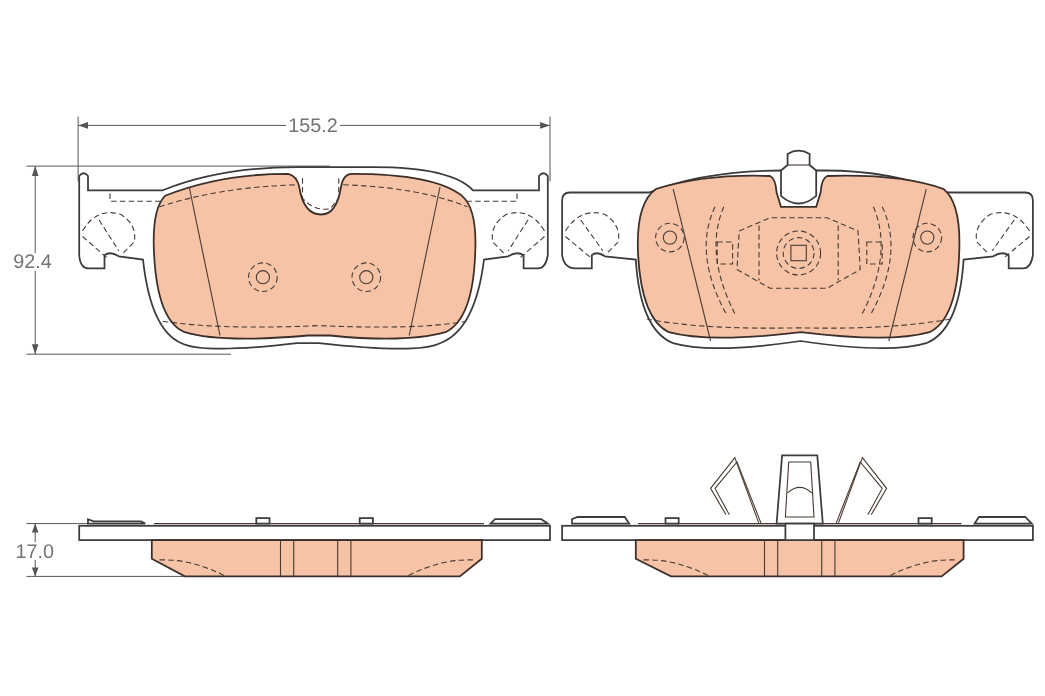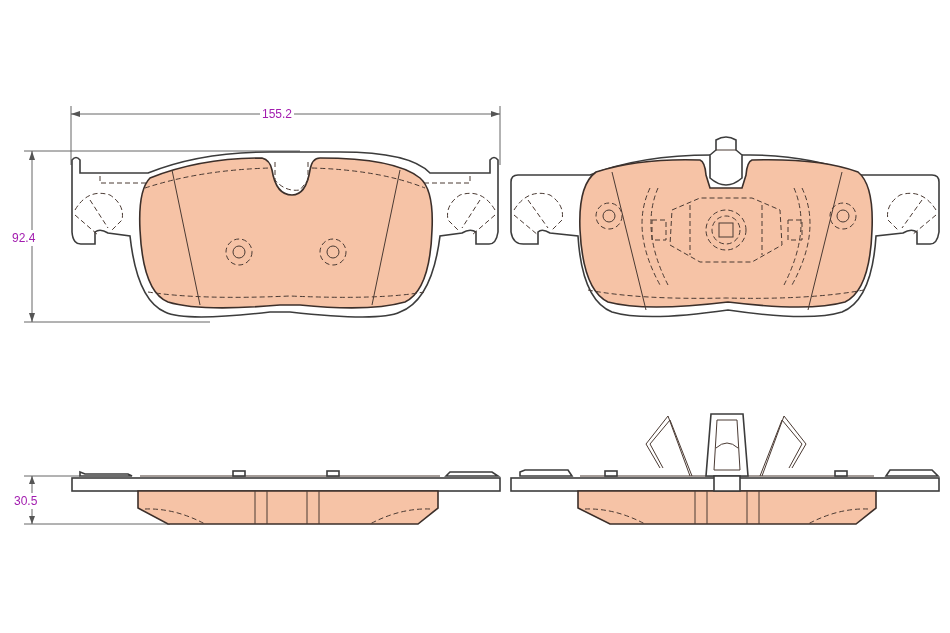--- a/index.html
+++ b/index.html
@@ -1,18 +1,18 @@
 <!DOCTYPE html>
 <html><head>
 <meta charset="utf-8">
 <style>
   html, body { margin: 0; padding: 0; background: #ffffff; }
   body { width: 950px; height: 633px; position: relative; overflow: hidden; font-family: "Liberation Sans", sans-serif; }
   svg { position: absolute; left: 0; top: 0; }
-  .dim-label { position: absolute; font-family: "Liberation Sans", sans-serif; font-size: 12px; color: #a21caf; background: #fff; padding: 0 2px; line-height: 16px; }
+  .dim-label { position: absolute; font-family: "Liberation Sans", sans-serif; font-size: 18px; color: #737373; background: #fff; padding: 0 2px; line-height: 16px; }
   .pad { fill: #f6c3a6; stroke: #3c2f2a; stroke-width: 1.6; }
   .plate { fill: #ffffff; stroke: #3c3c3c; stroke-width: 1.6; }
   .hid { fill: none; stroke: #4a3a33; stroke-width: 1; stroke-dasharray: 5 3; }
   .thin { fill: none; stroke: #4a3a33; stroke-width: 1; }
   .dimline { fill: none; stroke: #555; stroke-width: 0.9; }
 </style>
 </head>
 <body>
 
 <svg width="950" height="633" viewBox="0 0 950 633">
@@ -155,13 +155,13 @@
       <path class="plate" d="M711,414 L743,414 L748,476 L706,476 Z"></path>
       <path class="thin" d="M717,420 L737,420 L740,470 L714,470 Z"></path>
       <path class="thin" d="M716,448 Q727,438 738,448"></path>
       <rect class="plate" x="714" y="476" width="26" height="15"></rect>
     </g>
   </g>
 </svg>
 
 <div class="dim-label" style="left:260px; top:106px;">155.2</div>
 <div class="dim-label" style="left:10px; top:230px;">92.4</div>
-<div class="dim-label" style="left:12px; top:493px;">30.5</div>
+<div class="dim-label" style="left:12px; top:493px;">17.0</div>
 
 </body></html>

